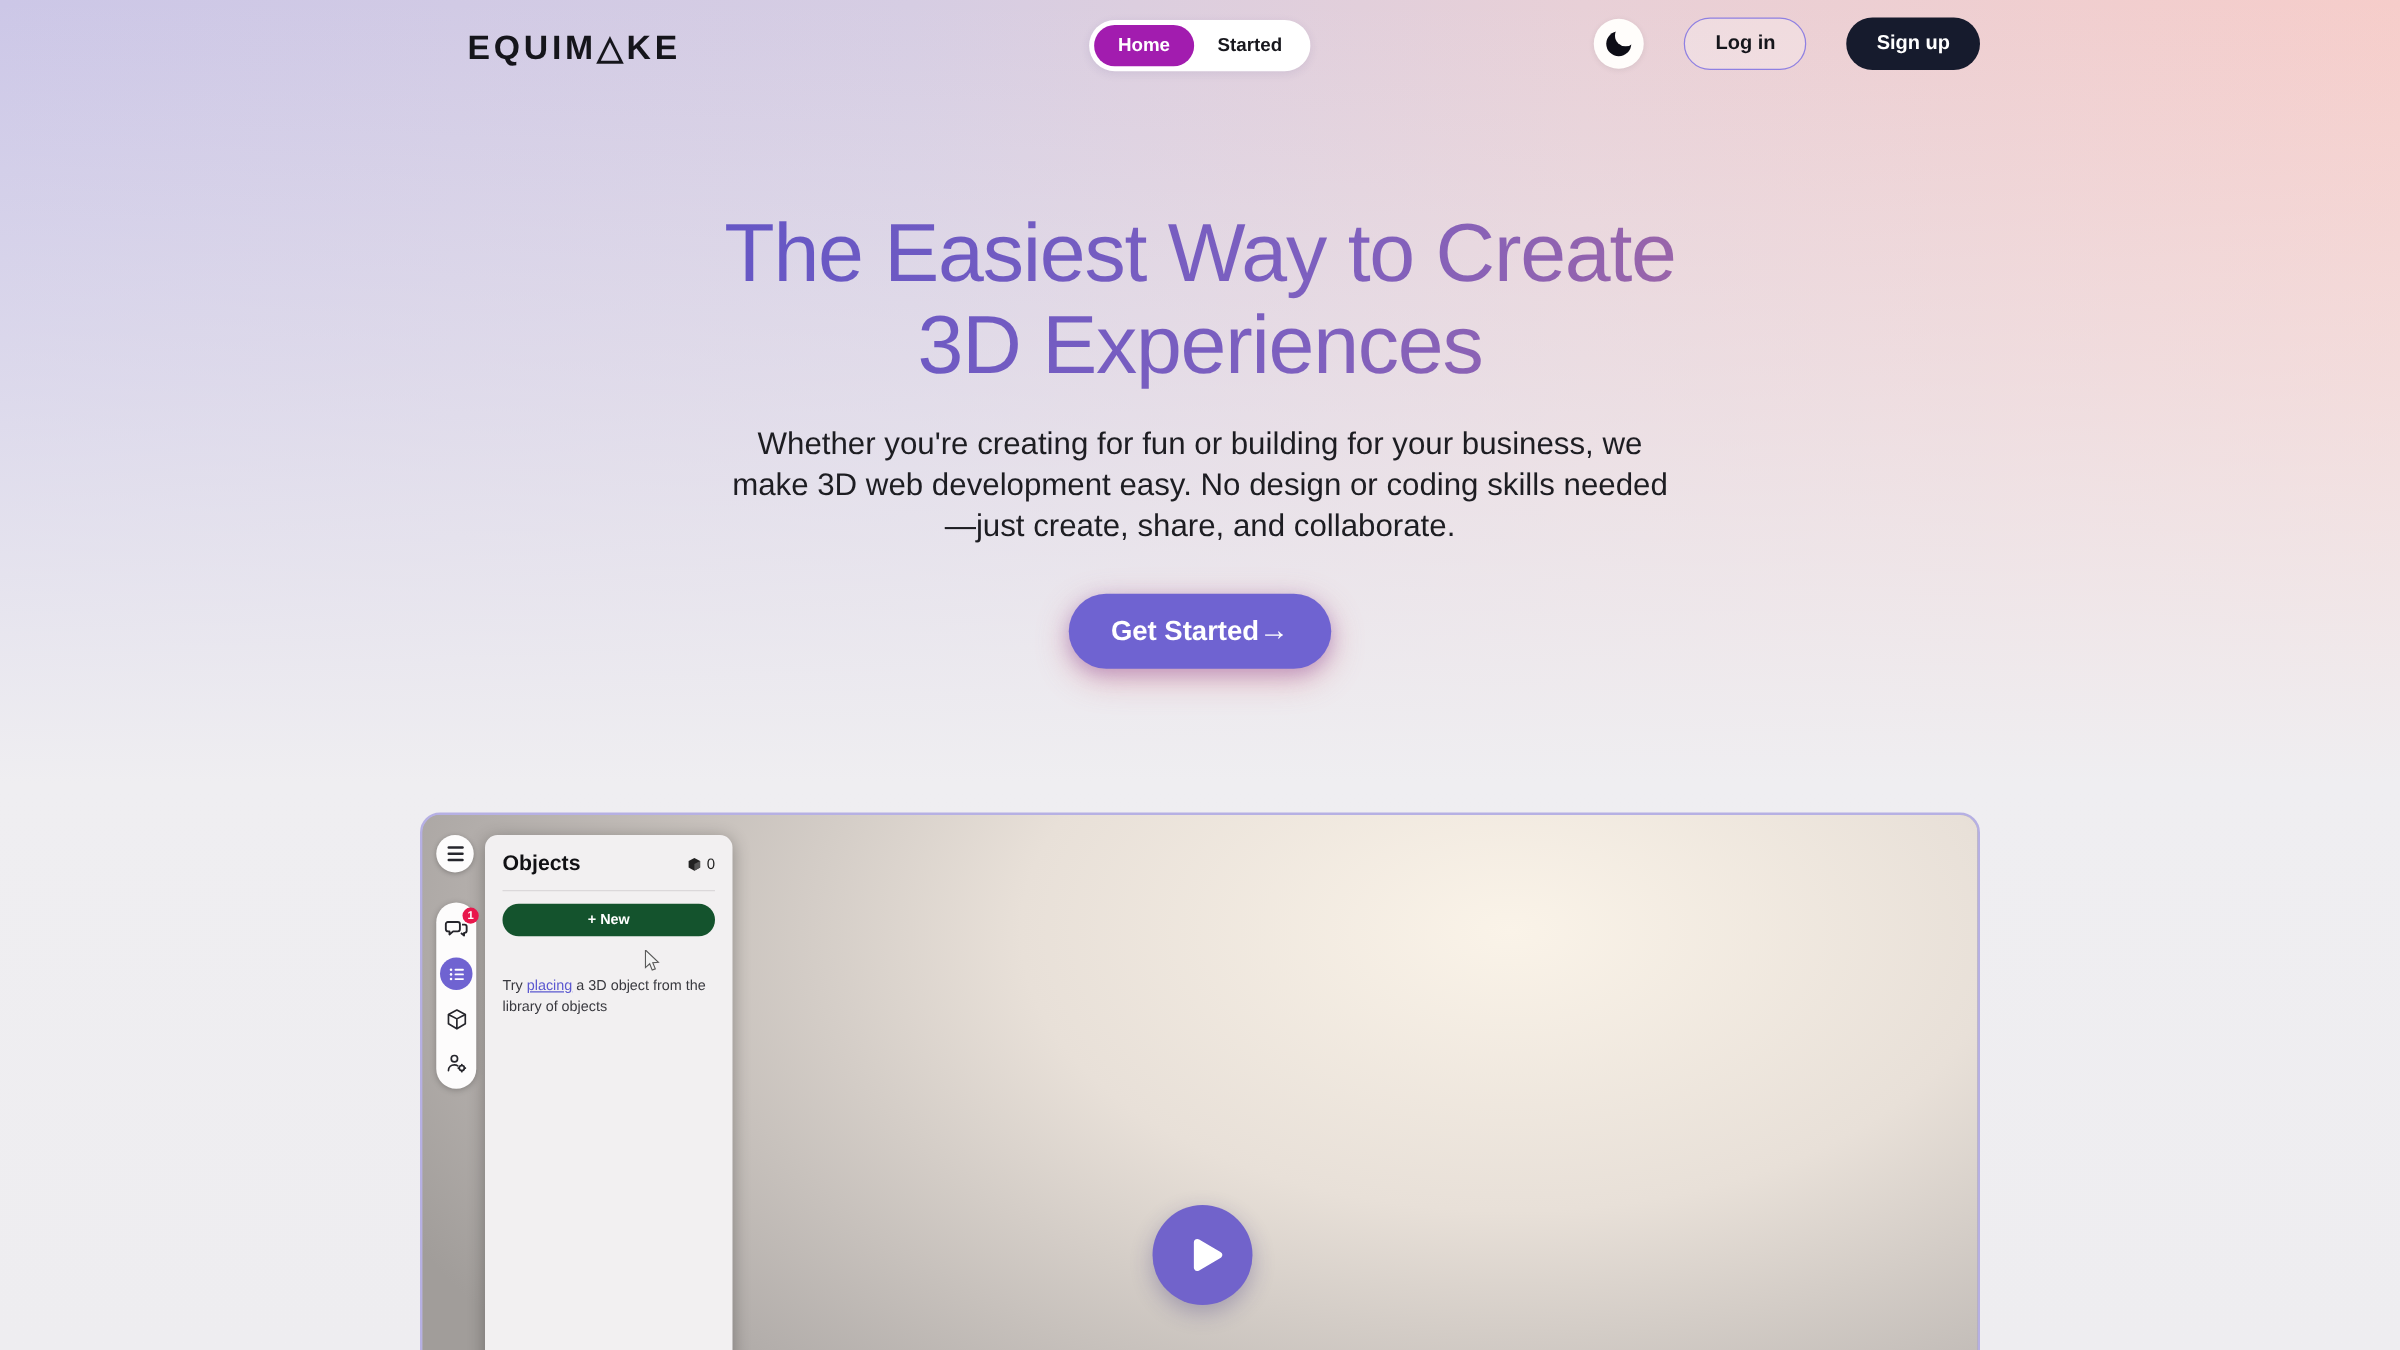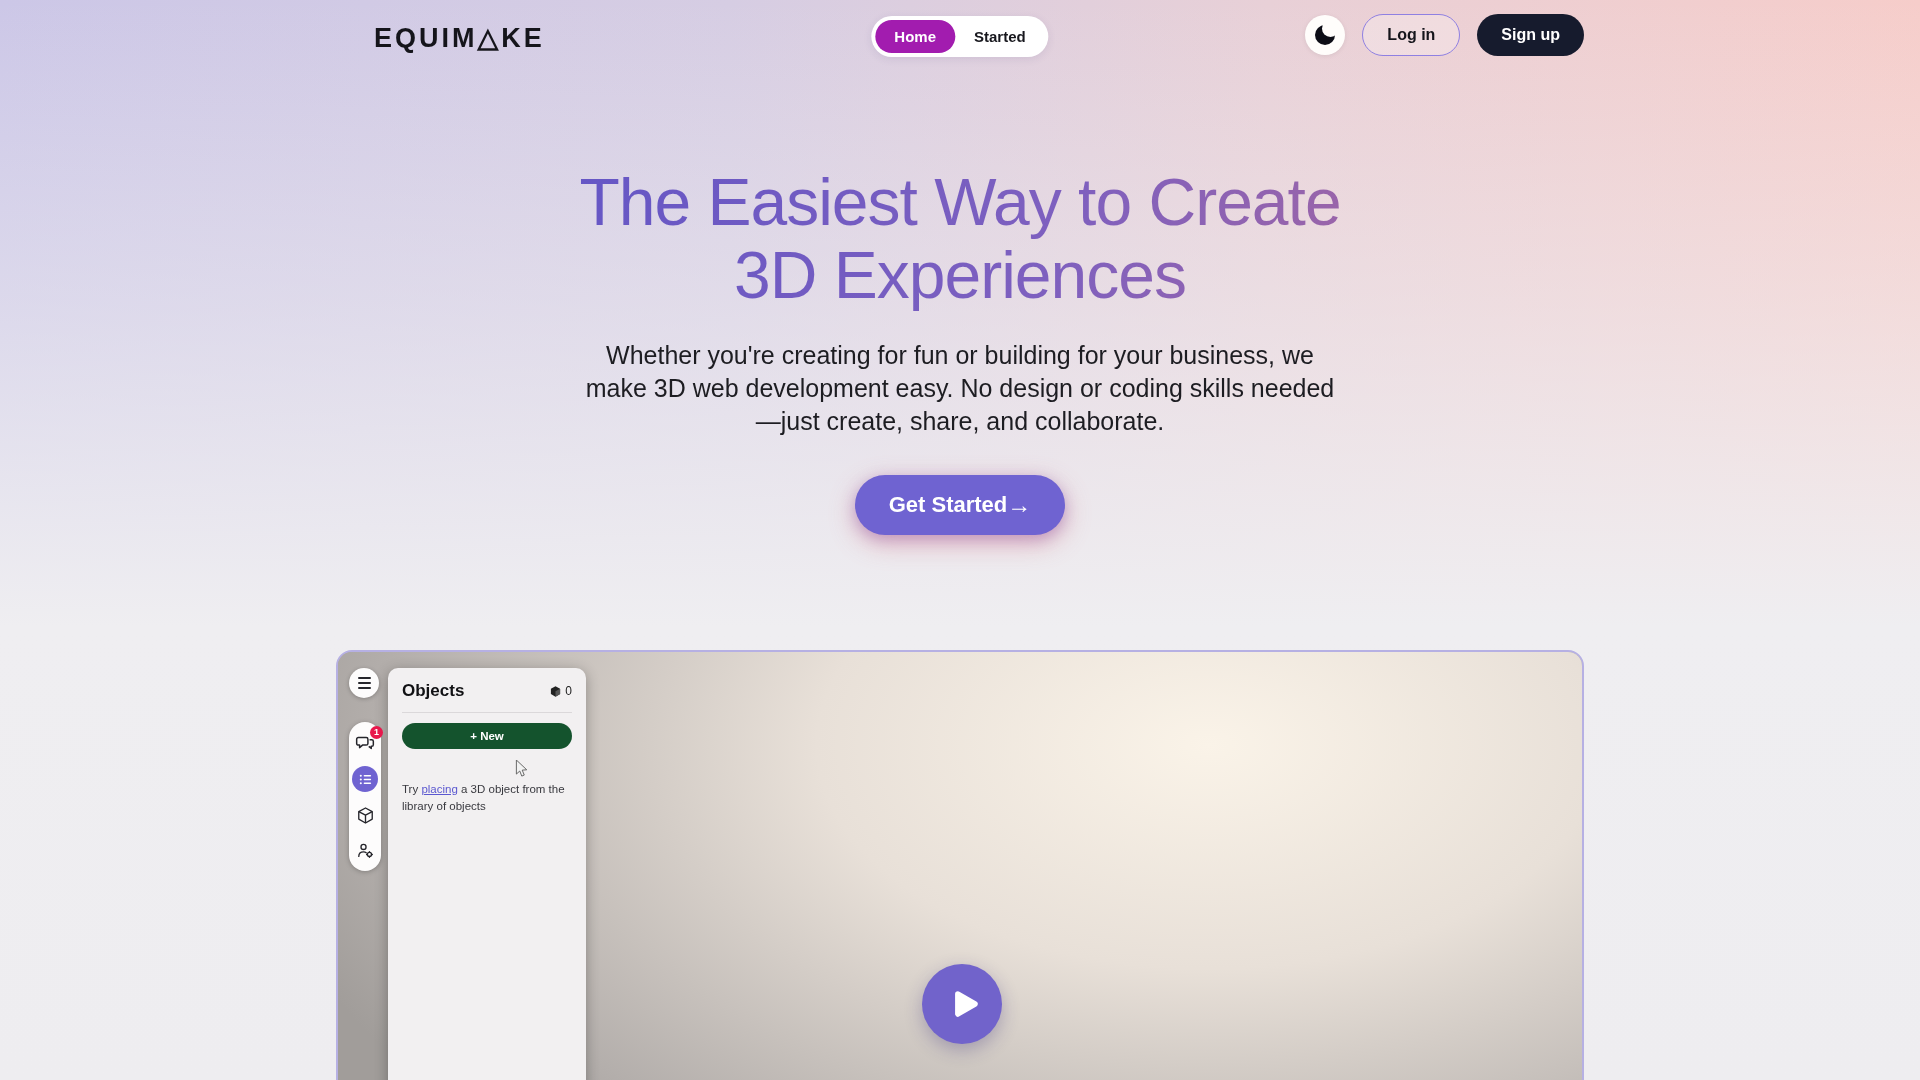--- a/index.html
+++ b/index.html
@@ -21,21 +21,21 @@
   .nav-pill {
     position:absolute; left:50%; top:16px; transform:translateX(-50%);
     background:#ffffff; border-radius:22px; padding:4px; display:flex; align-items:center;
     box-shadow:0 2px 8px rgba(60,50,120,.10);
   }
   .nav-item {
     font-size:15px; font-weight:600; color:#17171d; padding:8px 19px; border-radius:18px; cursor:pointer;
   }
   .nav-item.active { background:#a21caf; color:#ffffff; }
 
-  .header-right { position:absolute; right:336px; top:14px; display:flex; align-items:center; gap:17px; }
+  .header-right { position:absolute; right:336px; top:14px; display:flex; align-items:center; gap:32px; }
   .theme-btn {
     width:40px; height:40px; border-radius:50%; background:#fffdfb; border:none; cursor:pointer;
     display:flex; align-items:center; justify-content:center; box-shadow:0 1px 5px rgba(0,0,0,.08);
     position:relative; overflow:hidden;
   }
   .moon { position:relative; width:20px; height:20px; border-radius:50%; background:#0d0d16; }
   .moon::after { content:""; position:absolute; width:17px; height:17px; border-radius:50%;
     background:#fffdfb; left:7px; top:-5px; }
   .btn-login {
     height:42px; padding:0 24px; border-radius:22px; background:rgba(255,255,255,.25);

